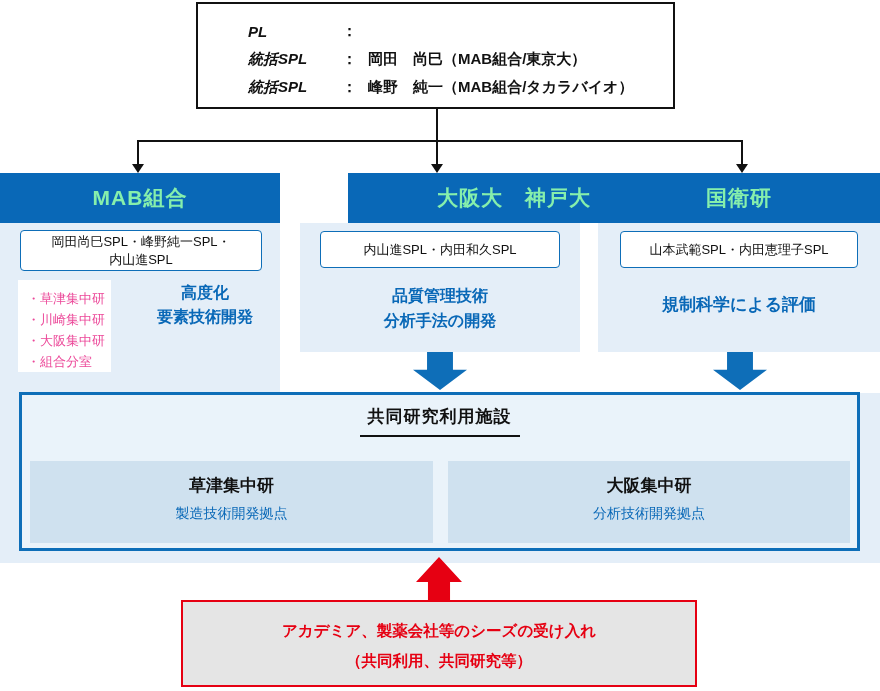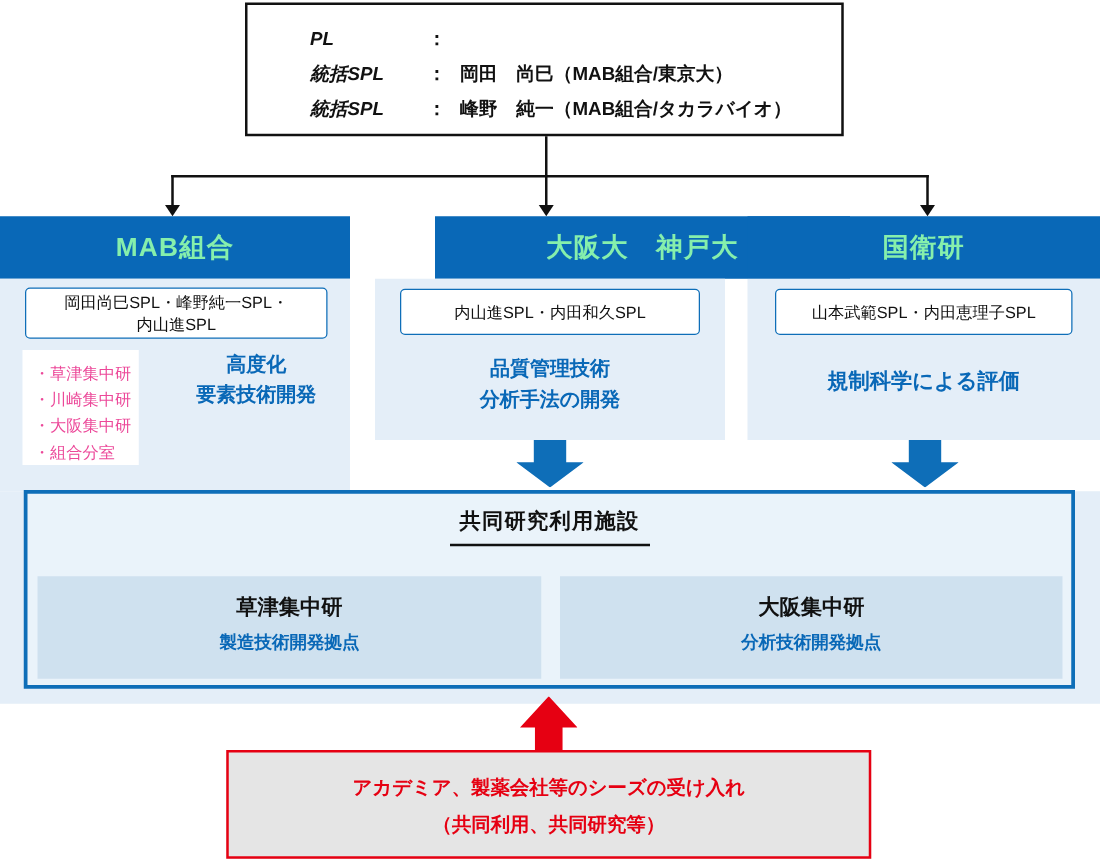--- a/index.html
+++ b/index.html
@@ -54,21 +54,21 @@
   }
   .facility-title{
     display:inline-block;margin-top:10px;font-size:17px;font-weight:bold;color:#111;
     border-bottom:2px solid #111;padding:0 8px 7px 8px;letter-spacing:1px;
   }
   .sub-box{
     position:absolute;top:461px;height:82px;background:#cfe1ef;box-sizing:border-box;
     text-align:center;padding-top:13px;
   }
   .sub-name{font-size:17px;font-weight:bold;color:#111;font-family:Liberation Mono, monospace;}
-  .sub-desc{font-size:14px;font-weight:bold;color:#0968b7;margin-top:8px;}
+  .sub-desc{font-size:14px;font-weight:normal;color:#0968b7;margin-top:8px;}
   
   .arrow-red{
     position:absolute;left:416px;top:557px;width:46px;height:43px;background:#e60012;
     clip-path:polygon(50% 0,100% 58%,74% 58%,74% 100%,26% 100%,26% 58%,0 58%);
     z-index:3;
   }
   .red-box{
     position:absolute;left:181px;top:600px;width:516px;height:87px;
     border:2px solid #e60012;background:#e5e5e5;box-sizing:border-box;
     text-align:center;padding-top:14px;

